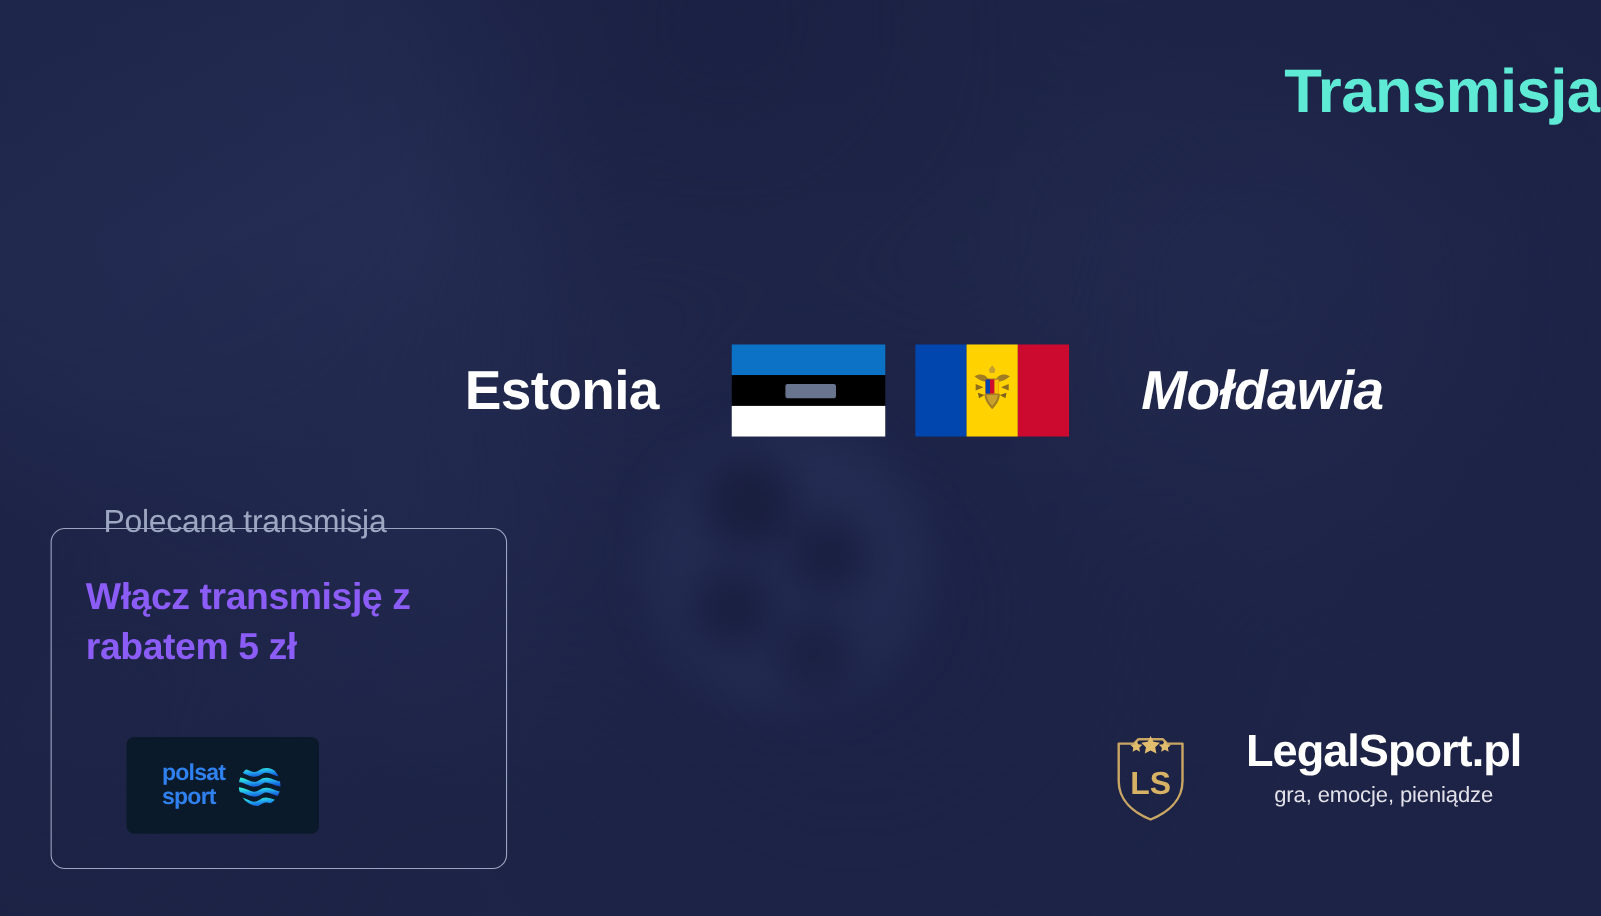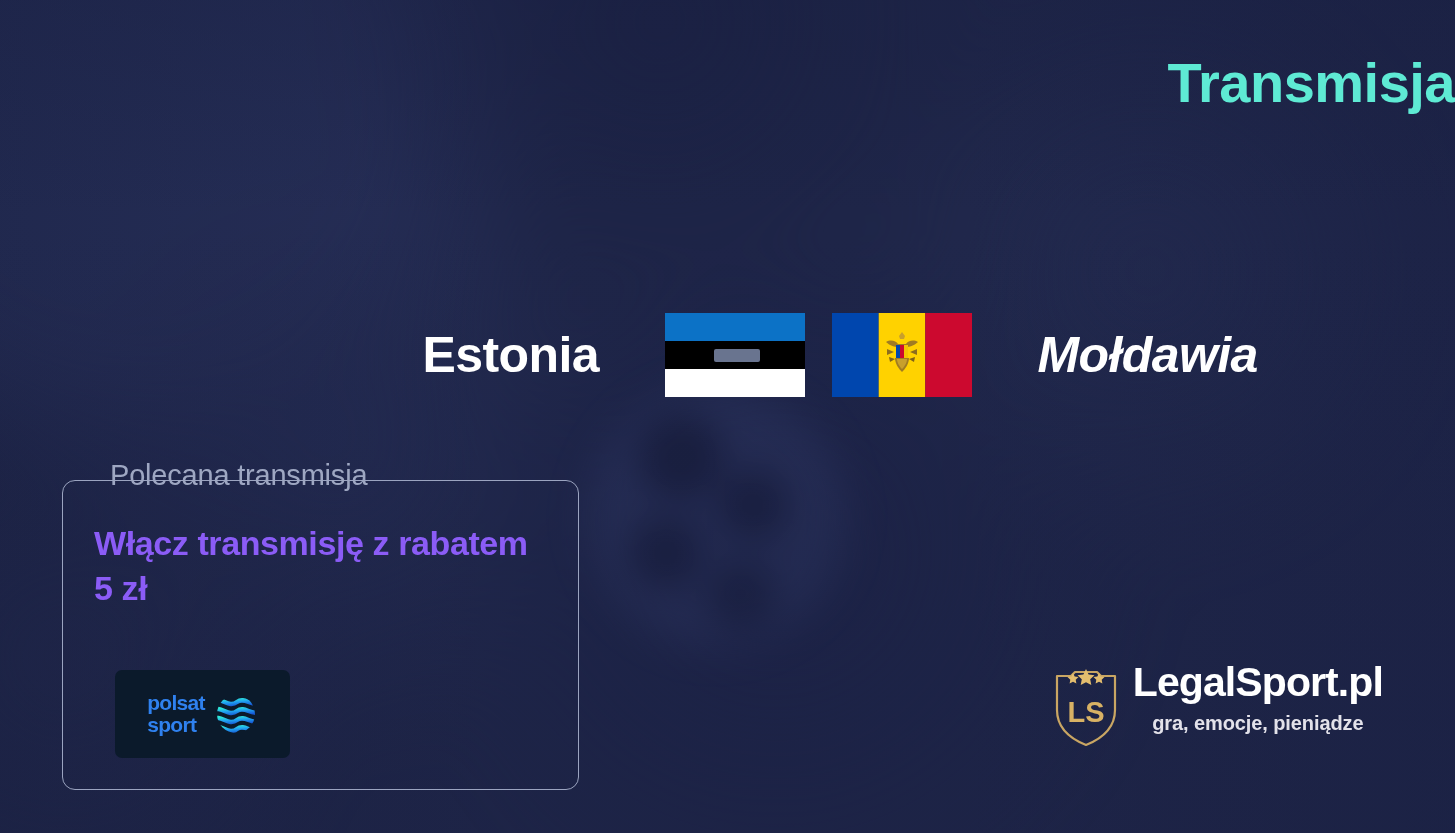--- a/index.html
+++ b/index.html
@@ -103,24 +103,23 @@
     background:#69748f;
     margin:0 44px;
     flex:none;
   }
 
   .flag{ width:140px; height:84px; flex:none; display:block; }
 
   
   .promo-card{
     position:absolute;
-    left:46px; top:480px; width:517px; height:310px;
+    left:46px; top:480px; width:415px; height:310px;
     border:1.5px solid #9ba4c0;
     border-radius:13px;
-    margin-left:16px;
   }
   .promo-legend{
     position:absolute; top:-20px; left:34px;
     padding:0 13px;
     font-size:29px; font-weight:400; color:#9ea7c2;
     letter-spacing:-.2px;
     white-space:nowrap;
     line-height:1;
   }
   .promo-legend::before{
@@ -147,27 +146,27 @@
     color:#2f81ef; letter-spacing:-.7px;
   }
   .polsat-globe{ width:44px; height:44px; display:block; }
 
   
   .brand{
     position:absolute; right:72px; top:660px;
     display:flex; align-items:flex-start; gap:14px;
   }
   .brand-shield{ width:66px; height:84px; display:block; flex:none; margin-top:4px; }
-  .brand-text{ display:flex; flex-direction:column; align-items:flex-start; }
+  .brand-text{ display:flex; flex-direction:column; align-items:flex-start;margin-left:40px; }
   .brand-name{
     font-size:41px; font-weight:700; color:#ffffff; letter-spacing:-.9px;
     line-height:1.12;
   }
   .brand-tagline{
-    font-size:20px; font-weight:700; color:#e3e2ea; letter-spacing:-.1px;
+    font-size:20px; font-weight:400; color:#e3e2ea; letter-spacing:-.1px;
     margin-top:6px; align-self:center;
   }
 </style>
 </head>
 <body>
 
 <div class="bg-root">
   <div class="bg-blobs">
     <span class="blob b1"></span>
     <span class="blob b2"></span>

